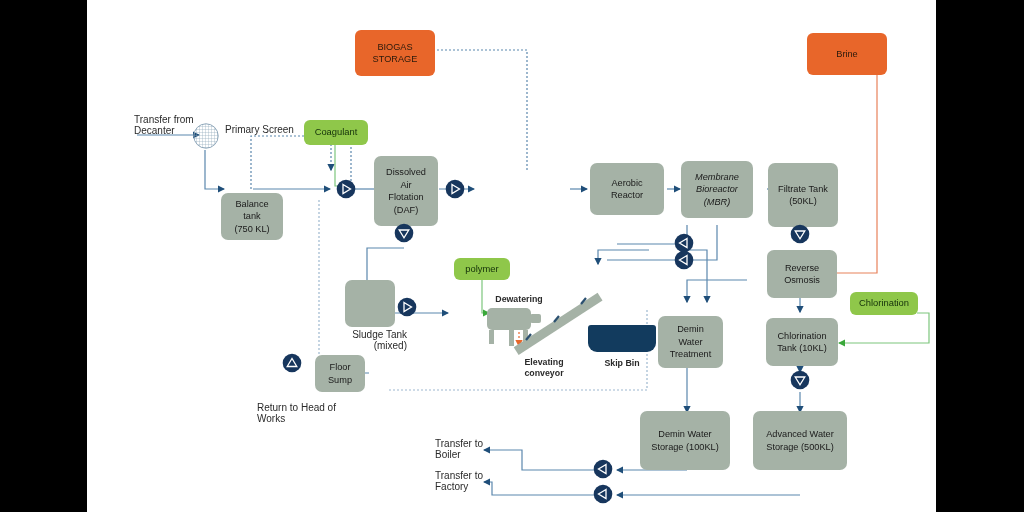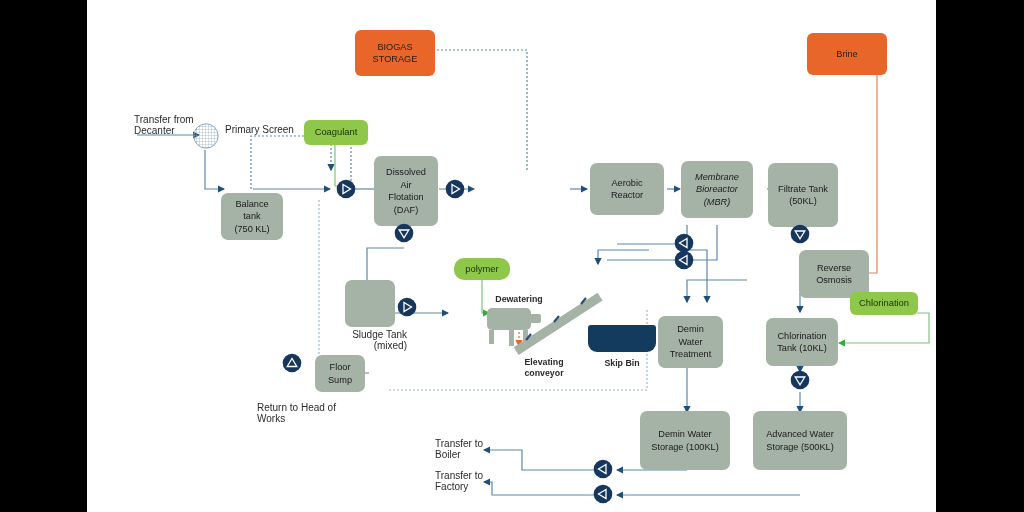--- a/index.html
+++ b/index.html
@@ -114,21 +114,21 @@
       <span style="white-space:pre-line">Membrane
 Bioreactor
 (MBR)</span>
     </div>
 
     <div class="node proc" style="left:681px;top:163px;width:70px;height:64px;">
       <span style="white-space:pre-line">Filtrate Tank
 (50KL)</span>
     </div>
 
-    <div class="node proc" style="left:680px;top:250px;width:70px;height:48px;margin-left:32px;">
+    <div class="node proc" style="left:680px;top:250px;width:70px;height:48px;">
       <span style="white-space:pre-line">Reverse
 Osmosis</span>
     </div>
 
     <div class="node proc" style="left:679px;top:318px;width:72px;height:48px;">
       <span style="white-space:pre-line">Chlorination
 Tank (10KL)</span>
     </div>
 
     <div class="node proc" style="left:571px;top:316px;width:65px;height:52px;">
@@ -163,21 +163,21 @@
     </div>
 
     <div class="node orange" style="left:720px;top:33px;width:80px;height:42px;">
       <span>Brine</span>
     </div>
 
     <div class="node green" style="left:217px;top:120px;width:64px;height:25px;">
       <span>Coagulant</span>
     </div>
 
-    <div class="node green" style="left:367px;top:258px;width:56px;height:22px;border-radius:10px;">
+    <div class="node green" style="left:367px;top:258px;width:56px;height:22px;">
       <span>polymer</span>
     </div>
 
     <div class="node green" style="left:763px;top:292px;width:68px;height:23px;">
       <span>Chlorination</span>
     </div>
 
     <div class="node navyblock" style="left:501px;top:325px;width:68px;height:27px;"></div>
     <div class="lbl b" style="left:501px;top:358px;width:68px;">Skip Bin</div>
 

